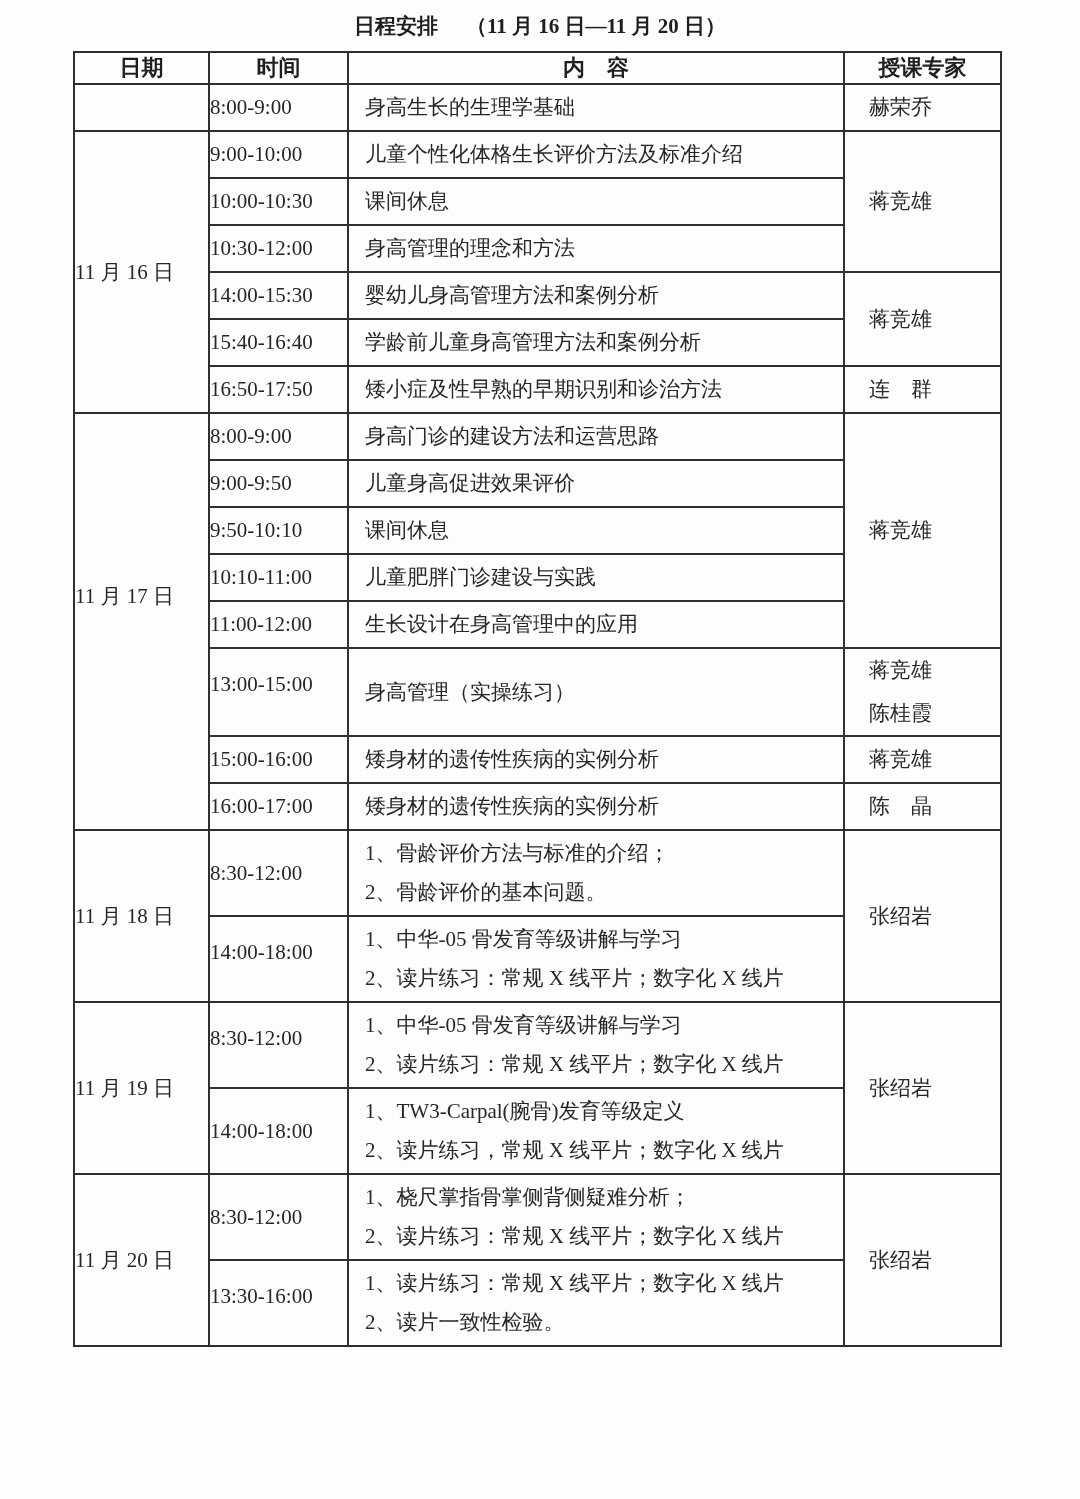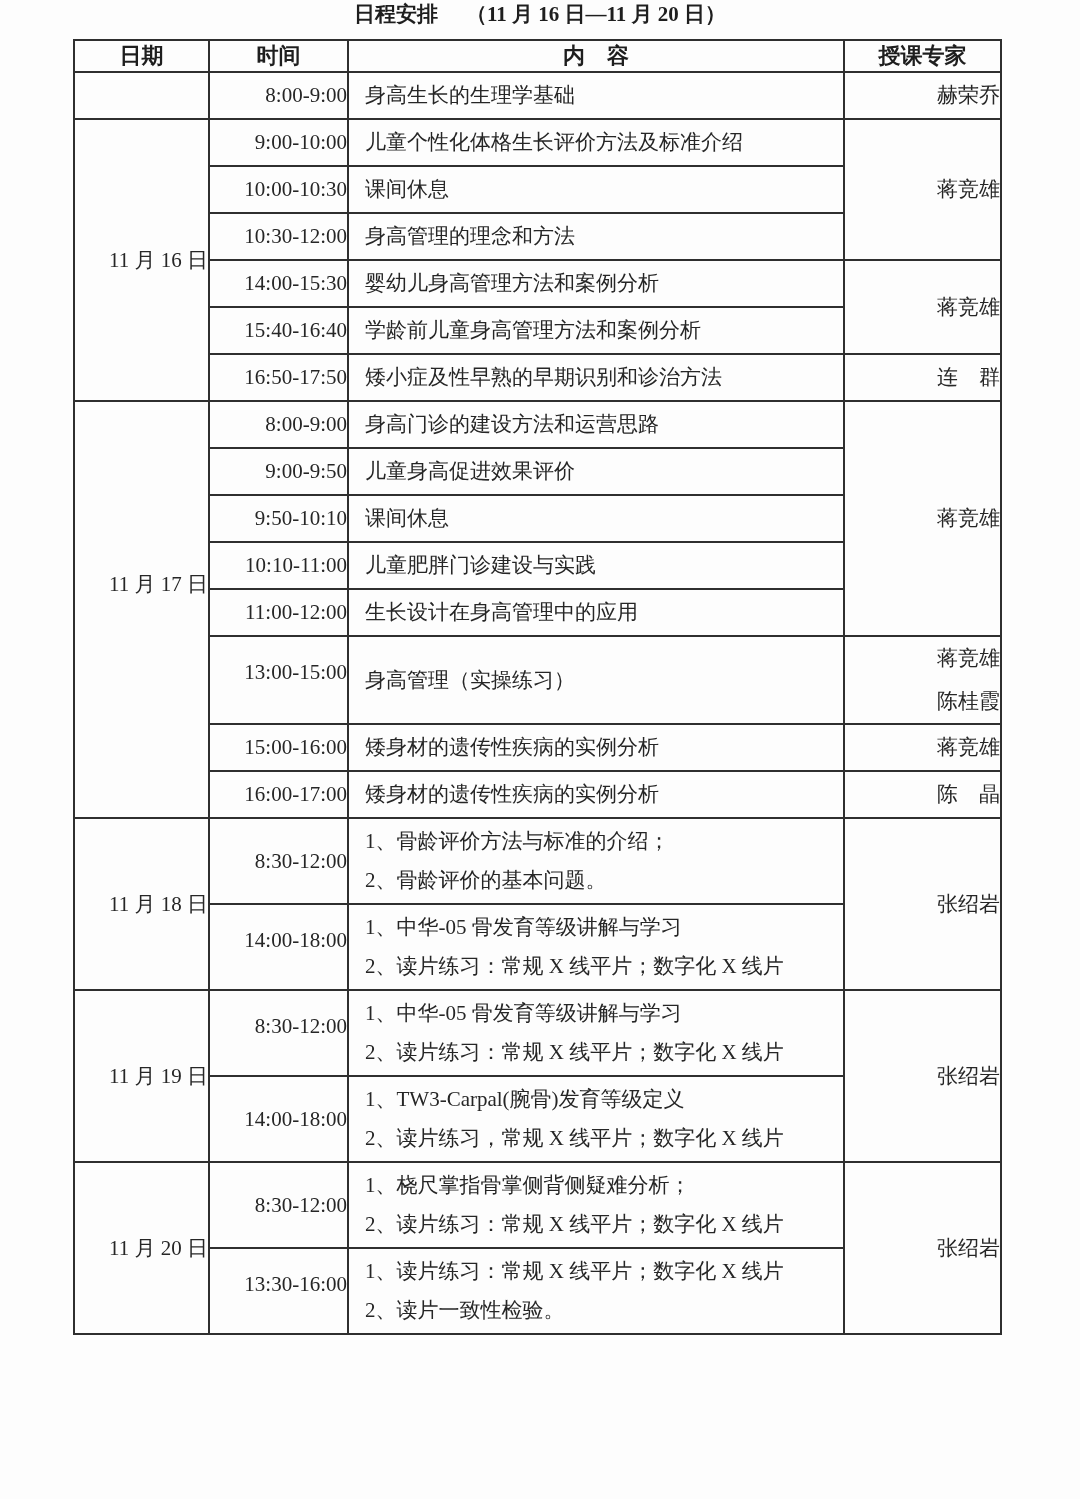--- a/index.html
+++ b/index.html
@@ -15,20 +15,21 @@
   .title {
     margin: 0;
     padding-top: 53px;
     text-align: center;
     font-size: 41px;
     font-weight: bold;
     letter-spacing: 1px;
     color: #1e1e1e;
   }
   .subtitle {
+    margin-top: 12px;
     text-align: center;
     font-size: 21px;
     font-weight: bold;
     color: #1e1e1e;
   }
   .subtitle-range { margin-left: 28px; }
 
   table.schedule {
     border-collapse: collapse;
     table-layout: fixed;
@@ -41,30 +42,30 @@
     padding: 0;
   }
   .schedule th {
     font-size: 22px;
     font-weight: bold;
     text-align: center;
     vertical-align: middle;
     color: #1e1e1e;
   }
   td.date, td.time, td.expert {
-    text-align: right;
+    text-align: left;
     vertical-align: middle;
   }
   td.content {
     text-align: left;
     vertical-align: middle;
     padding: 3px 24px 3px 16px;
   }
   td.content .cline { line-height: 39px; }
-  td.expert .ename { line-height: 43px; }
+  td.expert .ename { line-height: 43px; margin-left: 24px; }
   td.pb120 { padding-bottom: 52px; }   
   td.t-top { vertical-align: top; padding-top: 23px; }
 </style>
 </head>
 <body>
 
 <div class="page">
 
 
   <div class="subtitle">

